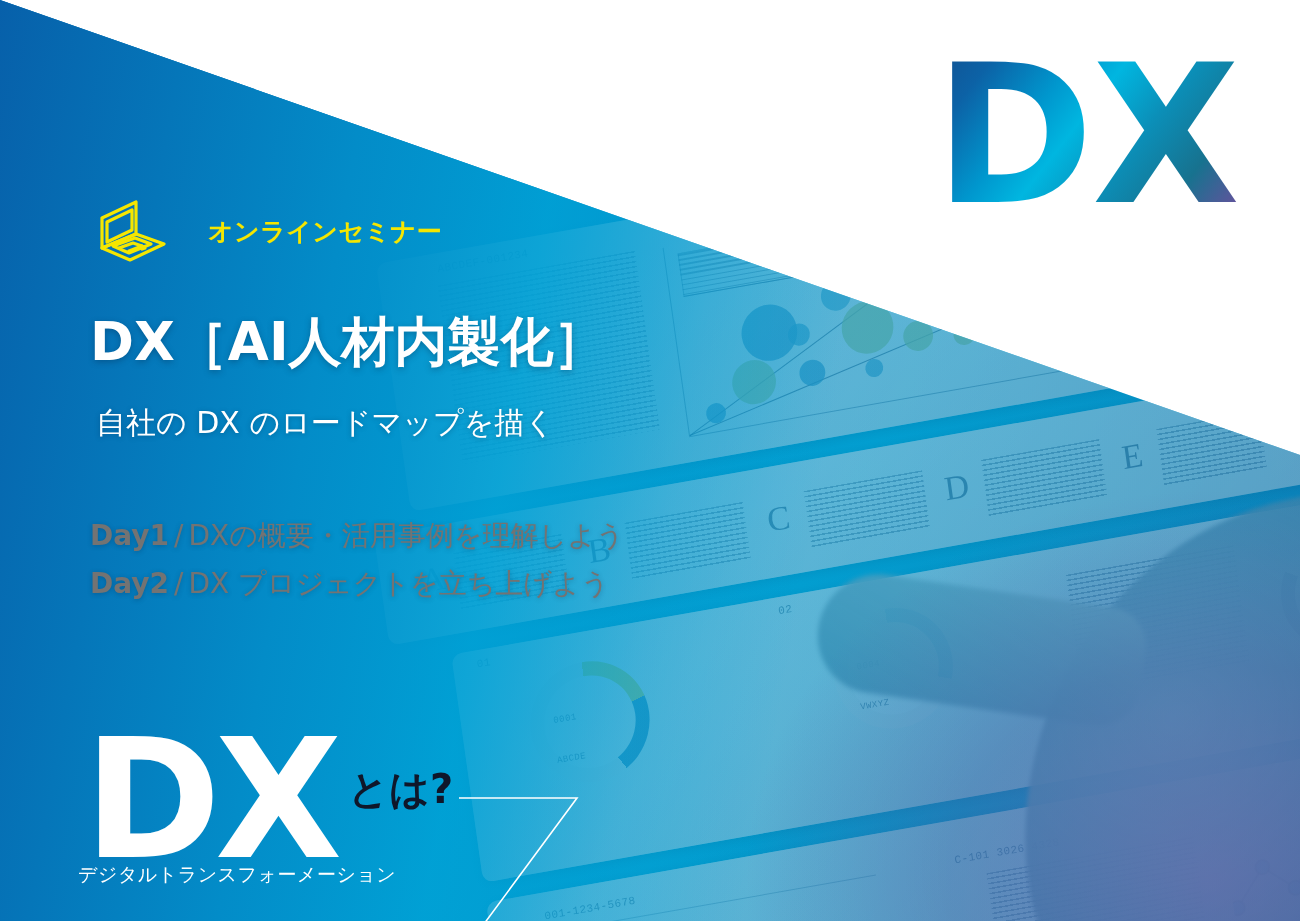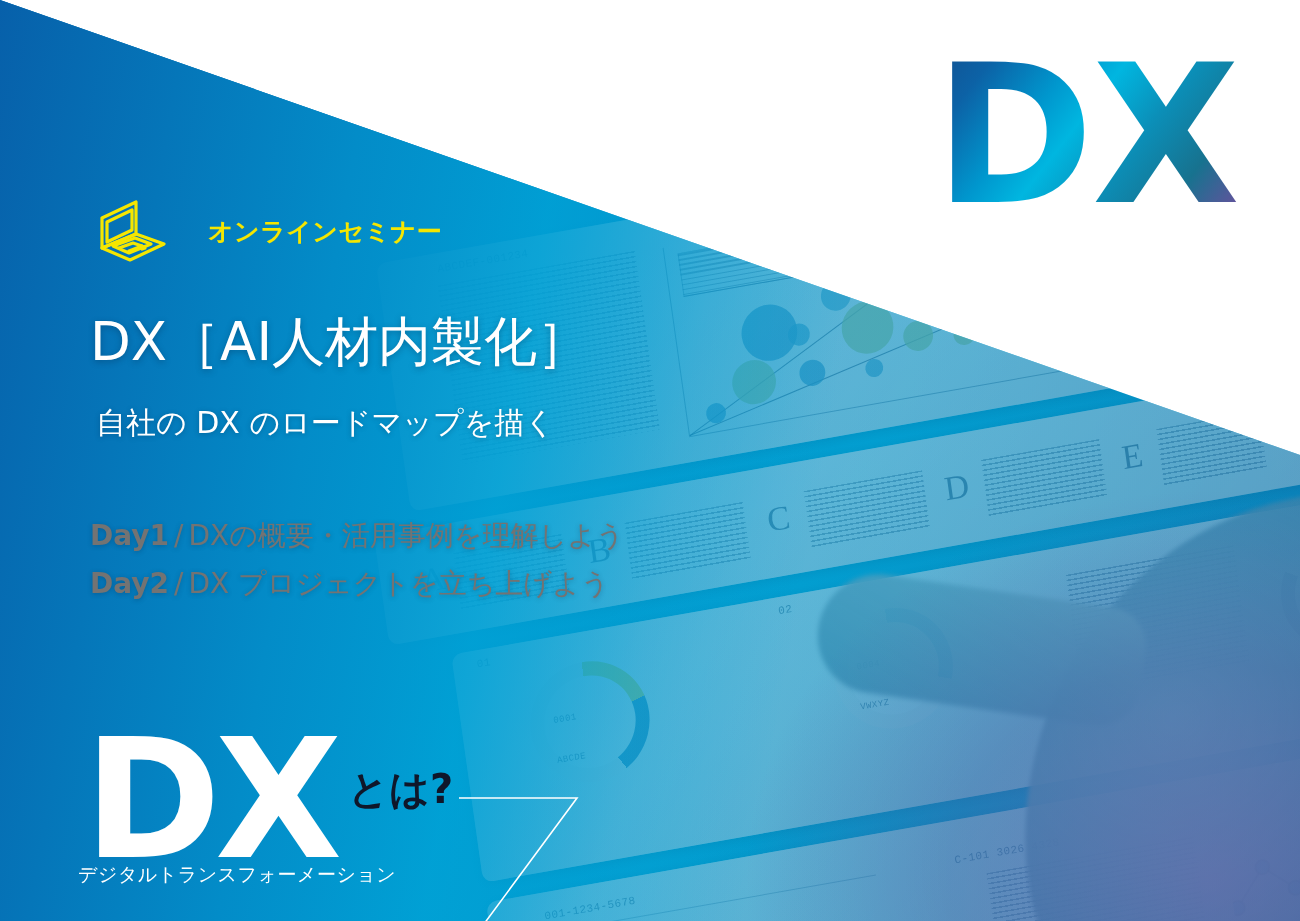--- a/index.html
+++ b/index.html
@@ -195,21 +195,21 @@
     font-family:"DejaVu Sans", sans-serif;
     margin-left:20px;
   }
 
   
   .headline{
     position:absolute;
     left:90px; top:314px;
     color:#ffffff;
     font-size:53px;
-    font-weight:normal;
+    font-weight:bold;
     letter-spacing:0px;
     line-height:1.05;
     font-family:"DejaVu Sans", sans-serif;
     text-shadow:0 2px 6px rgba(0,40,75,.35);
   }
   .subhead{
     position:absolute;
     left:96px; top:405px;
     color:#ffffff;
     font-size:30px;

